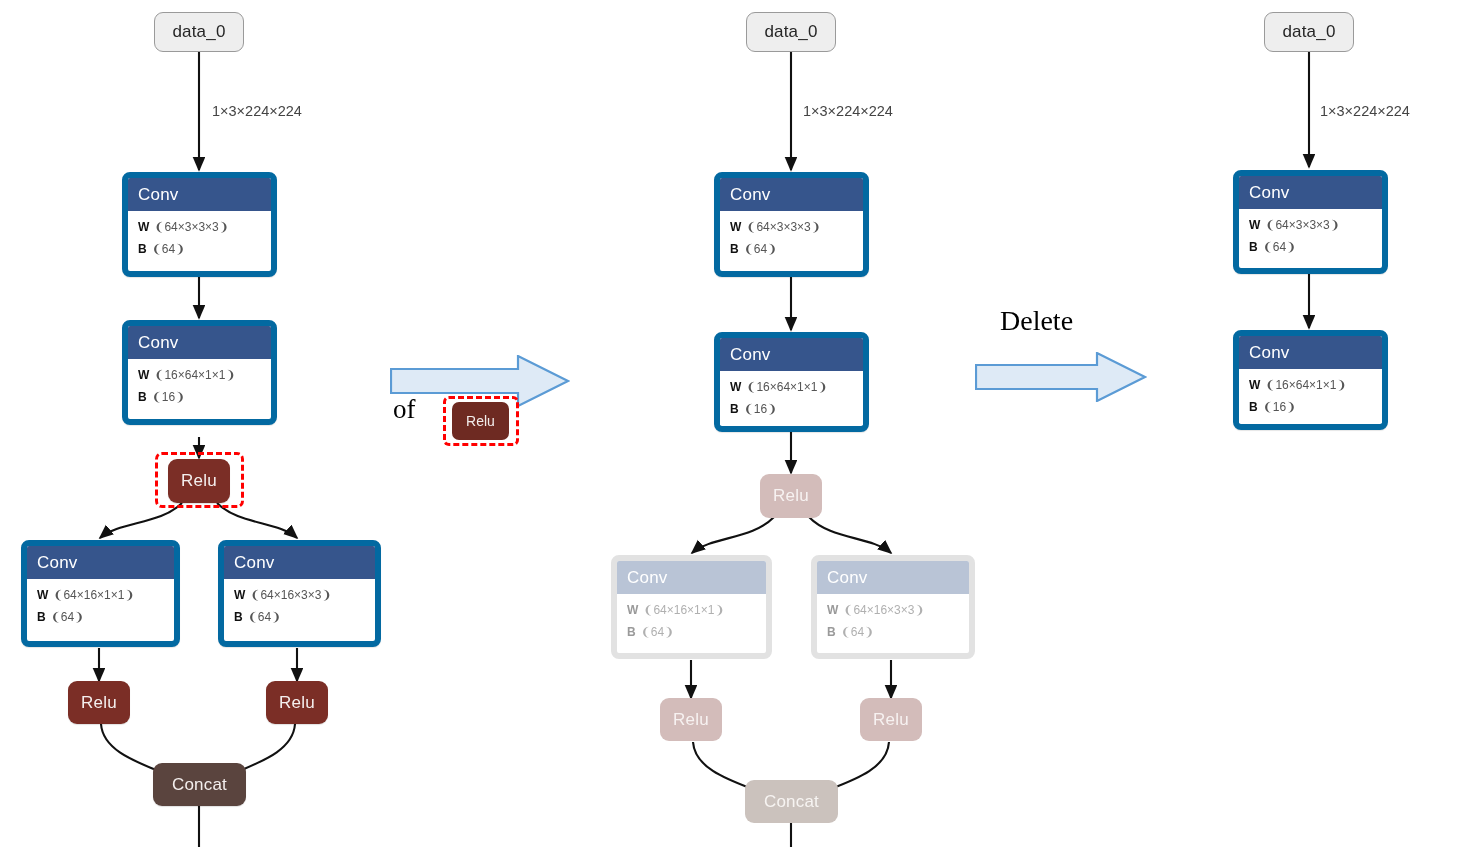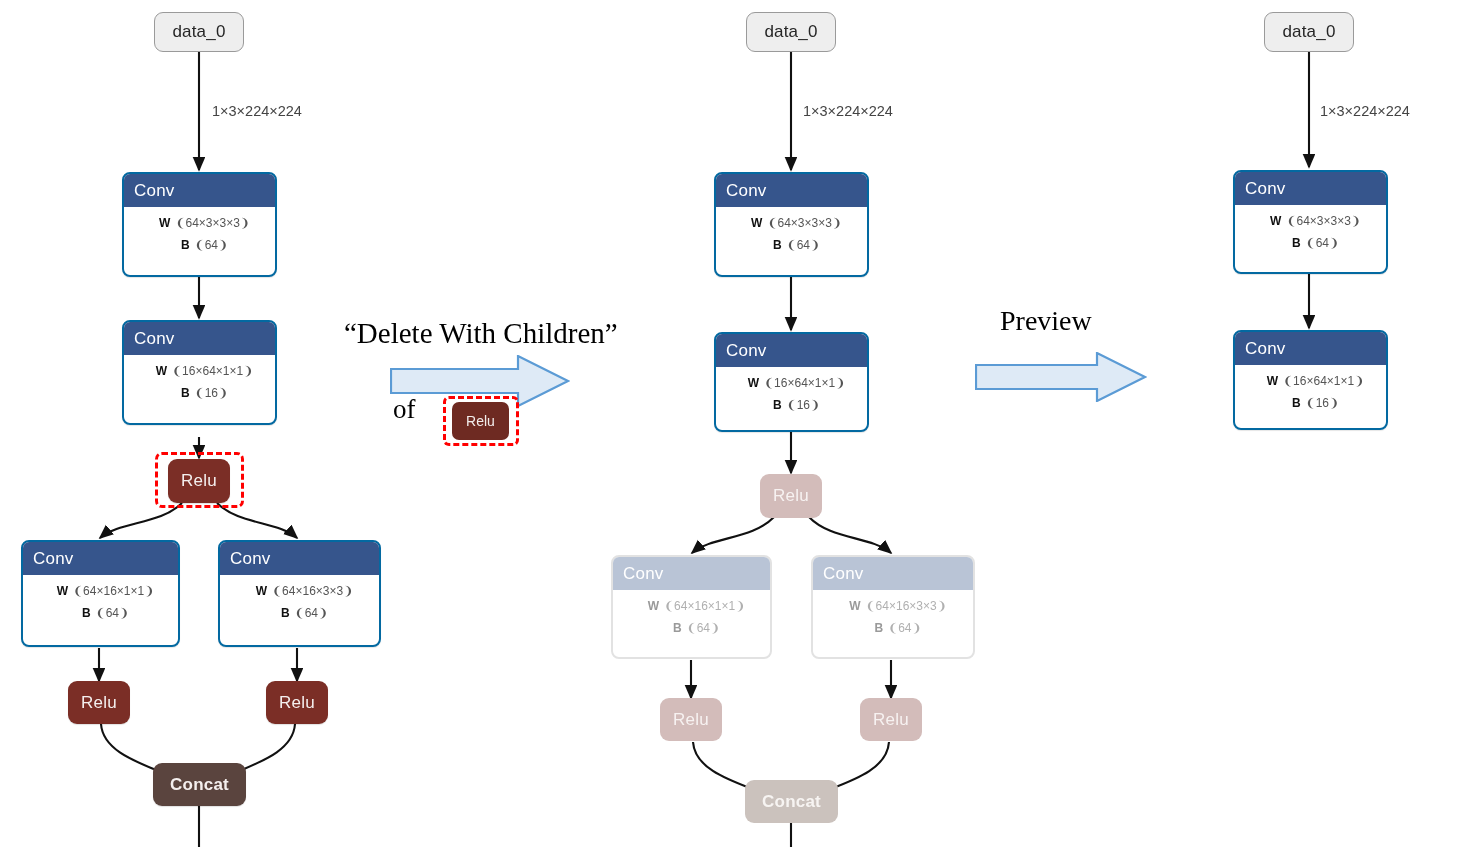--- a/index.html
+++ b/index.html
@@ -19,39 +19,38 @@
     position: absolute;
     left: 0; top: 0;
     width: 1468px;
     height: 847px;
   }
 
   
   .node {
     position: absolute;
     box-sizing: border-box;
-    text-align: center;
   }
 
   
   .io-node {
     background: #eeeeee;
     border: 1px solid #9a9a9a;
     border-radius: 9px;
     display: flex;
     align-items: center;
     justify-content: center;
     font-size: 17px;
     color: #262626;
     letter-spacing: .2px;
   }
 
   
   .op-node {
-    border: 2px solid #0369a1;
+    border: 6px solid #0369a1;
     border-radius: 8px;
     background: #ffffff;
     overflow: hidden;
     box-shadow: 0 1px 1px rgba(0,0,0,.10);
   }
   .op-head {
     height: 33px;
     display: flex;
     align-items: center;
     padding-left: 10px;
@@ -82,21 +81,21 @@
     border-radius: 9px;
     display: flex;
     align-items: center;
     justify-content: center;
     font-size: 17px;
     color: #f4efee;
     letter-spacing: .2px;
     box-shadow: 0 1px 1px rgba(0,0,0,.12);
   }
   .relu-node  { background: #7b2e26; }
-  .concat-node{ background: #5a443e; font-weight: bold; }
+  .concat-node{ background: #5a443e; }
 
   
   .faded .op-head      { background: #b9c4d6; color: #ffffff; }
   .faded .attr-key     { color: #9a9a9a; }
   .faded .attr-val     { color: #b0b0b0; }
   .faded.op-node       { border-color: #e2e2e2; box-shadow: none; }
   .relu-node.faded     { background: #d3bcba; color: #f7f2f1; box-shadow: none; }
   .concat-node.faded   { background: #cbc2bd; color: #f7f4f2; box-shadow: none; }
 
   
@@ -260,21 +259,20 @@
     <span>Relu</span>
   </div>
   <div class="node simple-node relu-node" style="left:266px; top:681px; width:62px; height:43px;">
     <span>Relu</span>
   </div>
 
   <div class="node simple-node concat-node" style="left:153px; top:763px; width:93px; height:43px;">
     <span>Concat</span>
   </div>
 
-  <div class="anno-text anno-title" style="left:344px; top:317px;">“Delete With Children”</div>
 
   <svg class="block-arrow" style="left:390px; top:355px;" width="180" height="52" viewBox="0 0 180 52">
     <path d="M1,14 L128,14 L128,1 L178,26 L128,51 L128,38 L1,38 Z" fill="#DEEAF6" stroke="#5B9BD5" stroke-width="2.2" stroke-linejoin="miter"></path>
   </svg>
 
   <div class="anno-text anno-of" style="left:393px; top:394px;">of</div>
 
   <div class="mini-ring" style="left:443px; top:396px; width:76px; height:50px;"></div>
   <div class="mini-relu" style="left:452px; top:402px; width:57px; height:38px;">
     <span>Relu</span>
@@ -342,21 +340,21 @@
     <span>Relu</span>
   </div>
   <div class="node simple-node relu-node faded" style="left:860px; top:698px; width:62px; height:43px;">
     <span>Relu</span>
   </div>
 
   <div class="node simple-node concat-node faded" style="left:745px; top:780px; width:93px; height:43px;">
     <span>Concat</span>
   </div>
 
-  <div class="anno-text anno-preview" style="left:1000px; top:305px;">Preview</div>
+  <div class="anno-text anno-preview" style="left:1000px; top:305px;">Delete</div>
 
   <svg class="block-arrow" style="left:975px; top:352px;" width="172" height="50" viewBox="0 0 172 50">
     <path d="M1,13 L122,13 L122,1 L170,25 L122,49 L122,37 L1,37 Z" fill="#DEEAF6" stroke="#5B9BD5" stroke-width="2.2" stroke-linejoin="miter"></path>
   </svg>
 
   <div class="node io-node" style="left:1264px; top:12px; width:90px; height:40px;">
     <span>data_0</span>
   </div>
 
   <div class="edge-label" style="left:1320px; top:103px;">1×3×224×224</div>

